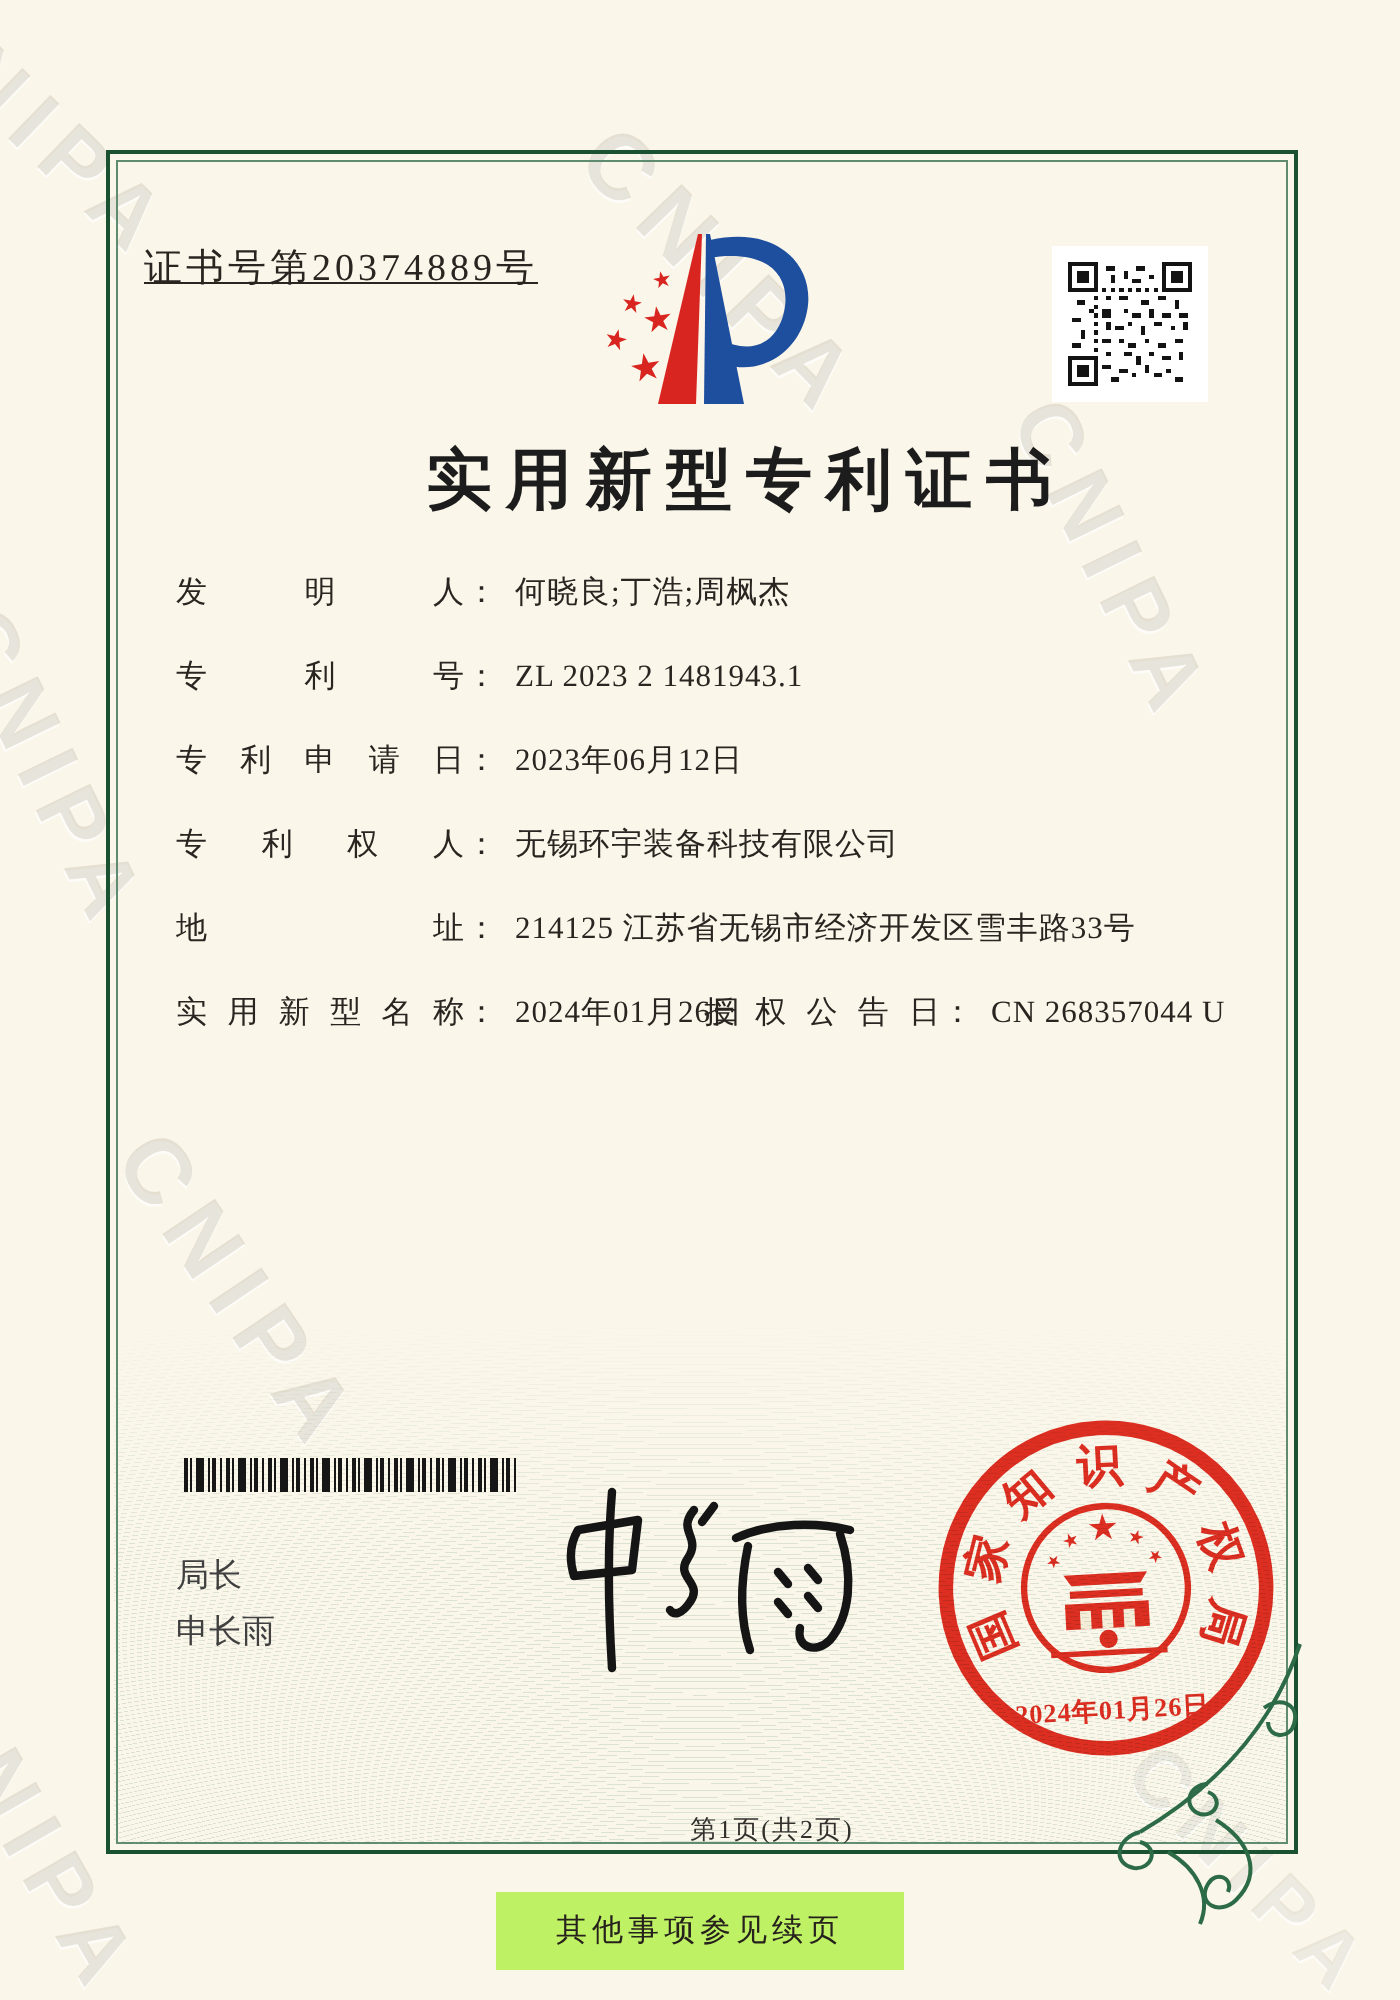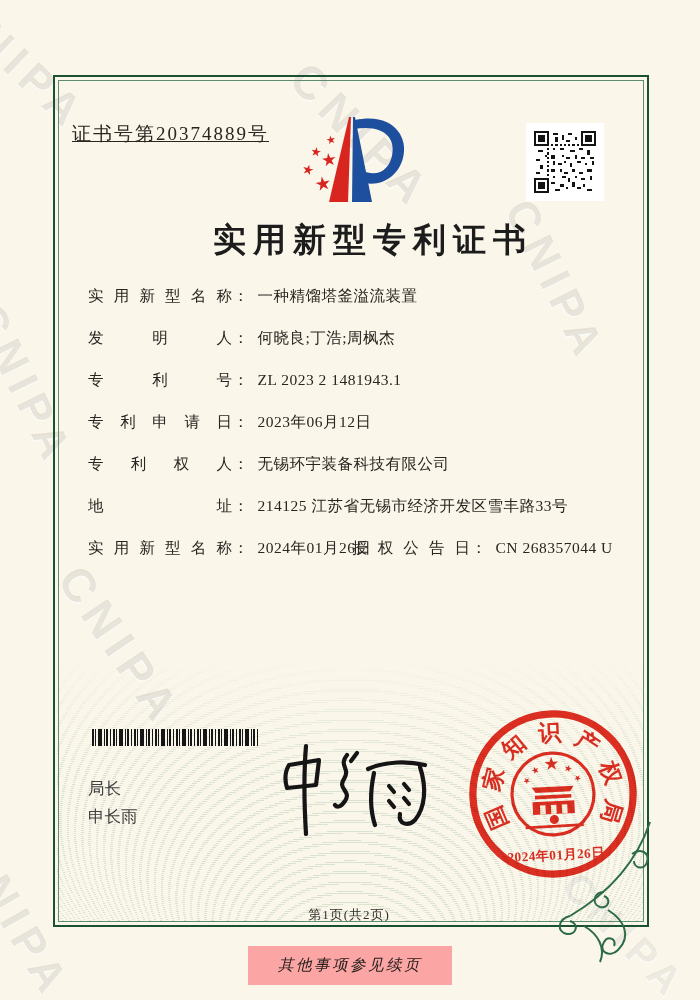--- a/index.html
+++ b/index.html
@@ -107,26 +107,26 @@
     transform:rotate(-3deg);
     mix-blend-mode:multiply;opacity:0.95;
   }
   .seal text{
     font-family:"Liberation Serif","DejaVu Serif",serif;
     font-weight:700;fill:#e02418;
   }
   .flourish{position:absolute;left:548px;top:818px;z-index:2;}
   .page-info{
     position:absolute;left:53px;top:906px;width:592px;z-index:2;
-    text-align:center;font-size:13px;color:#32302c;letter-spacing:1px;
+    text-align:center;font-size:13px;color:#32302c;letter-spacing:1px;padding-left:37px;
   }
   .cont-box{
     position:absolute;left:50%;top:946px;transform:translateX(-50%);
-    background:#fca5a5;padding:9px 30px;z-index:2;
-    font-size:15.5px;font-style:italic;letter-spacing:2.5px;color:#26211c;
+    background:#bef264;padding:9px 30px;z-index:2;
+    font-size:15.5px;letter-spacing:2.5px;color:#26211c;
     white-space:nowrap;
   }
 </style>
 </head>
 <body>
 
 <div class="page">
 
   <div class="wm wm1">CNIPA</div>
   <div class="wm wm2">CNIPA</div>
@@ -168,23 +168,20 @@
       <path fill="#ffffff" d="M1,1h5v5h-5z M23,1h5v5h-5z M1,23h5v5h-5z"></path>
       <path fill="#131313" d="M2,2h3v3h-3z M24,2h3v3h-3z M2,24h3v3h-3z"></path>
       <path fill="#131313" d="M8,6h1v1h-1z M10,6h1v1h-1z M12,6h1v1h-1z M14,6h1v1h-1z M16,6h1v1h-1z M18,6h1v1h-1z M20,6h1v1h-1z M6,8h1v1h-1z M6,10h1v1h-1z M6,12h1v1h-1z M6,14h1v1h-1z M6,16h1v1h-1z M6,18h1v1h-1z M6,20h1v1h-1z"></path>
       <path fill="#131313" d="M9,1h2v1h-2z M13,2h1v2h-1z M16,1h2v1h-2z M19,3h1v1h-1z M10,3h1v2h-1z M15,4h2v1h-2z M9,8h1v1h-1z M12,8h2v1h-2z M17,9h2v1h-2z M21,8h2v1h-2z M25,9h1v2h-1z M2,9h2v1h-2z M5,11h1v1h-1z M1,13h2v1h-2z M3,16h1v2h-1z M1,19h2v1h-2z M8,11h2v2h-2z M13,11h1v1h-1z M15,12h2v1h-2z M19,11h1v2h-1z M22,12h2v1h-2z M26,12h2v1h-2z M9,14h1v2h-1z M11,15h2v1h-2z M14,14h1v1h-1z M17,15h1v2h-1z M20,14h2v1h-2z M24,15h1v1h-1z M27,14h1v2h-1z M8,18h2v1h-2z M12,18h1v1h-1z M14,19h2v1h-2z M18,18h1v1h-1z M21,19h2v1h-2z M25,18h2v1h-2z M9,21h1v1h-1z M13,21h2v1h-2z M16,22h1v2h-1z M19,21h1v1h-1z M22,22h2v1h-2z M26,21h1v2h-1z M8,24h2v1h-2z M12,25h2v1h-2z M15,26h1v1h-1z M18,24h1v2h-1z M20,26h2v1h-2z M23,25h1v1h-1z M25,27h2v1h-2z M10,27h2v1h-2z"></path>
     </svg>
   </div>
 
   <h1 class="title">实用新型专利证书</h1>
 
   <div class="fields">
-    <div class="frow">
-      <span class="flabel">实用新型名称</span><span class="fcolon">：</span><span class="fvalue">一种精馏塔釜溢流装置</span>
-    </div>
     <div class="frow">
       <span class="flabel">发明人</span><span class="fcolon">：</span><span class="fvalue">何晓良;丁浩;周枫杰</span>
     </div>
     <div class="frow">
       <span class="flabel">专利号</span><span class="fcolon">：</span><span class="fvalue">ZL 2023 2 1481943.1</span>
     </div>
     <div class="frow">
       <span class="flabel">专利申请日</span><span class="fcolon">：</span><span class="fvalue">2023年06月12日</span>
     </div>
     <div class="frow">

